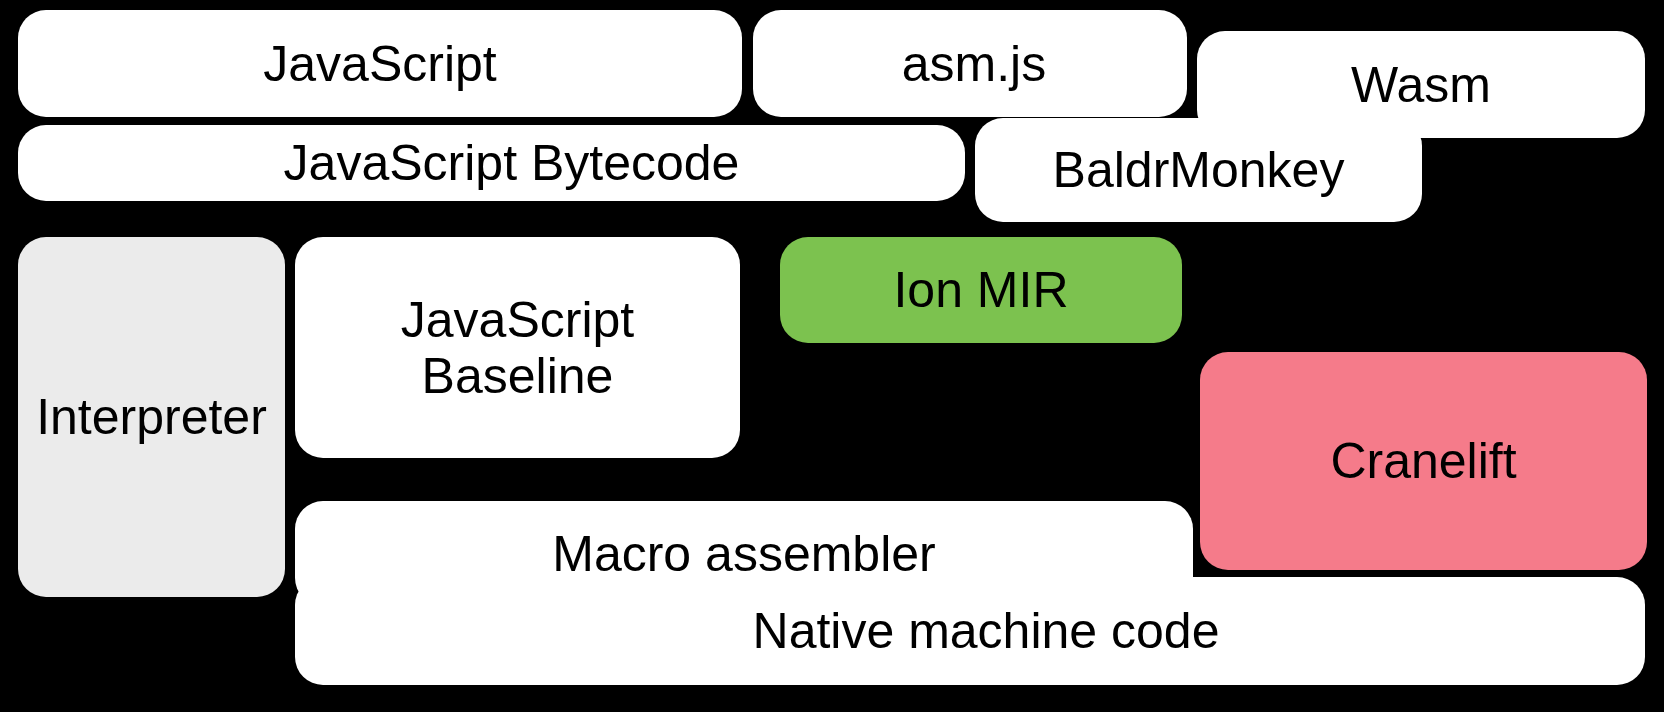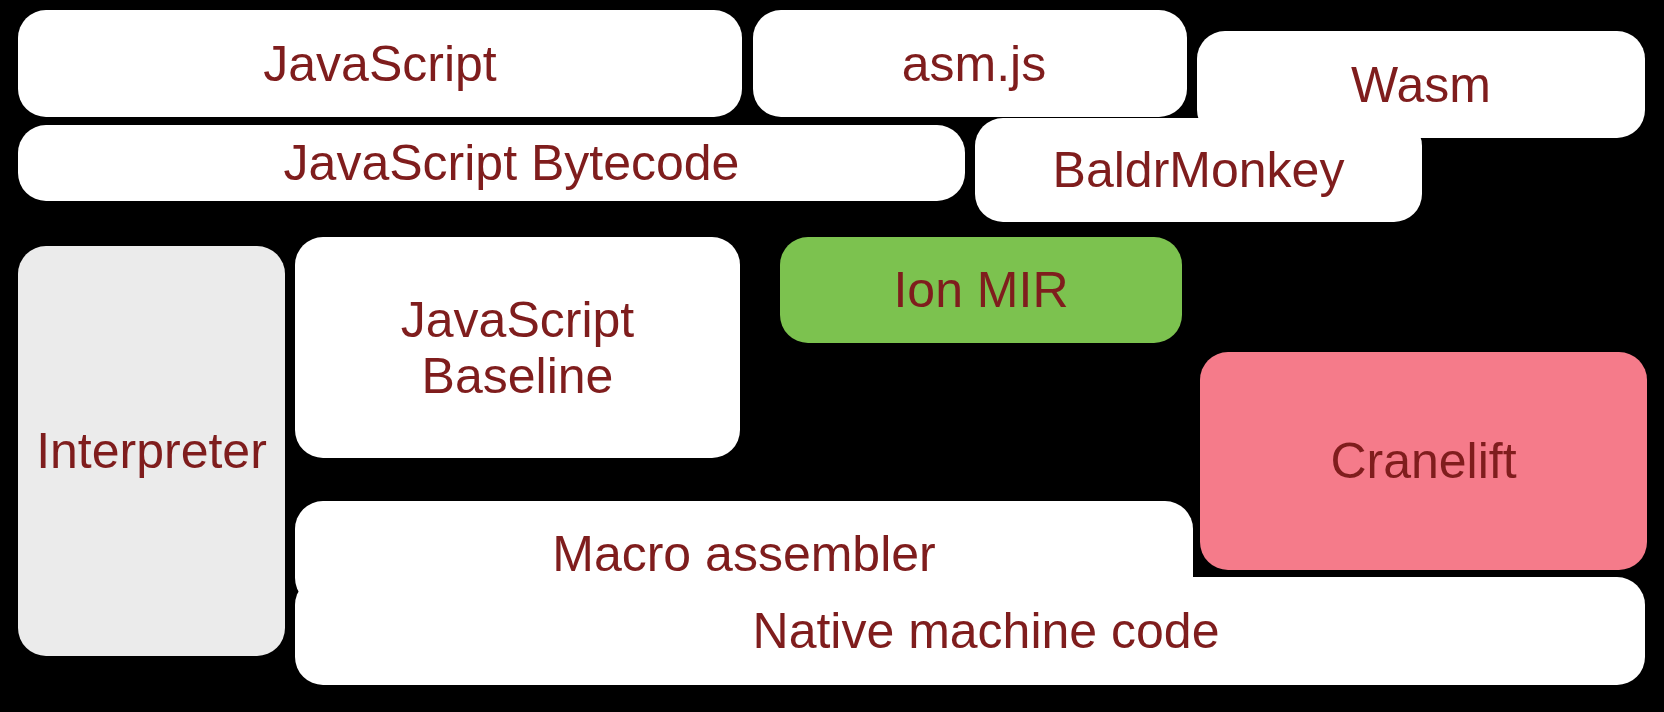--- a/index.html
+++ b/index.html
@@ -16,34 +16,34 @@
   }
   .box {
     position: absolute;
     border-radius: 28px;
     display: flex;
     align-items: center;
     justify-content: center;
     box-sizing: border-box;
   }
   .label {
-    color: #7f1d1d;
+    color: #000000;
     font-size: 50px;
     line-height: 1.12;
     text-align: center;
     white-space: pre-line;
     letter-spacing: 0px;
   }
   
   .box-javascript       { left: 18px;   top: 10px;  width: 724px;  height: 107px; }
   .box-asmjs            { left: 753px;  top: 10px;  width: 434px;  height: 107px; padding-left: 8px; }
   .box-wasm             { left: 1197px; top: 10px;  width: 448px;  height: 107px; }
   .box-bytecode         { left: 18px;   top: 125px; width: 947px;  height: 76px; padding-left: 40px; }
   .box-baldrmonkey      { left: 975px;  top: 118px; width: 447px;  height: 104px; }
-  .box-interpreter      { left: 18px;   top: 246px; width: 267px;  height: 410px; }
+  .box-interpreter      { left: 18px;   top: 237px; width: 267px;  height: 360px; }
   .box-baseline         { left: 295px;  top: 237px; width: 445px;  height: 221px; }
   .box-ion-mir          { left: 780px;  top: 237px; width: 402px;  height: 106px; }
   .box-ion-lir          { left: 748px;  top: 350px; width: 445px;  height: 107px; }
   .box-cranelift        { left: 1200px; top: 352px; width: 447px;  height: 218px; }
   .box-macro-assembler  { left: 295px;  top: 465px; width: 898px;  height: 105px; }
   .box-native           { left: 295px;  top: 577px; width: 1350px; height: 108px; padding-left: 32px; }
 </style>
 </head>
 <body>
 

